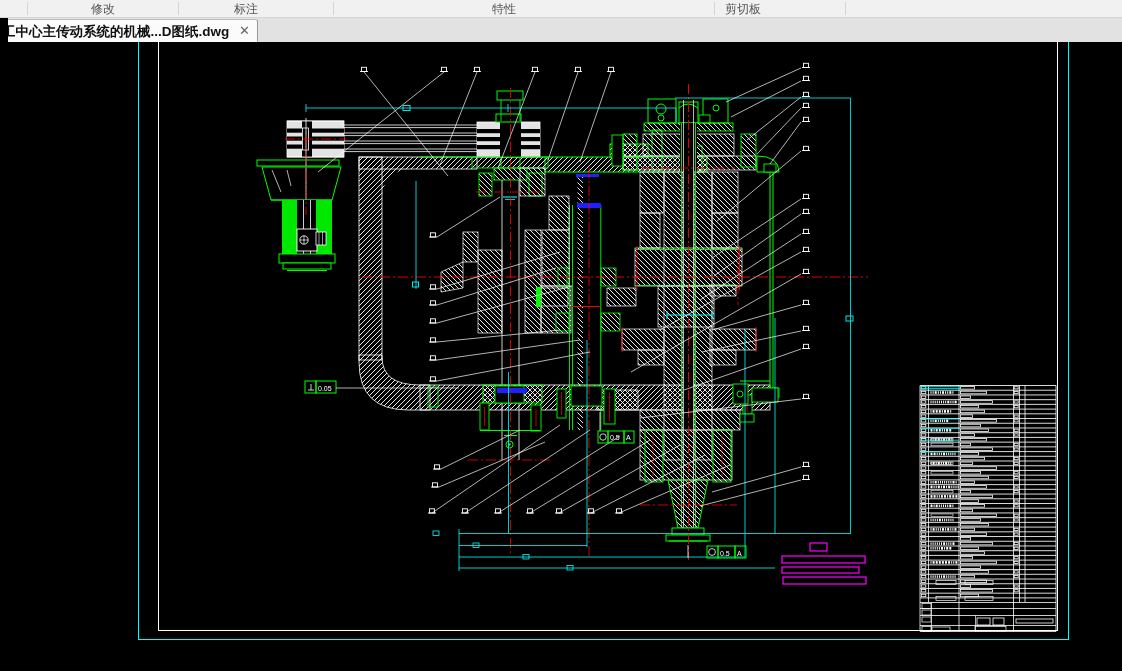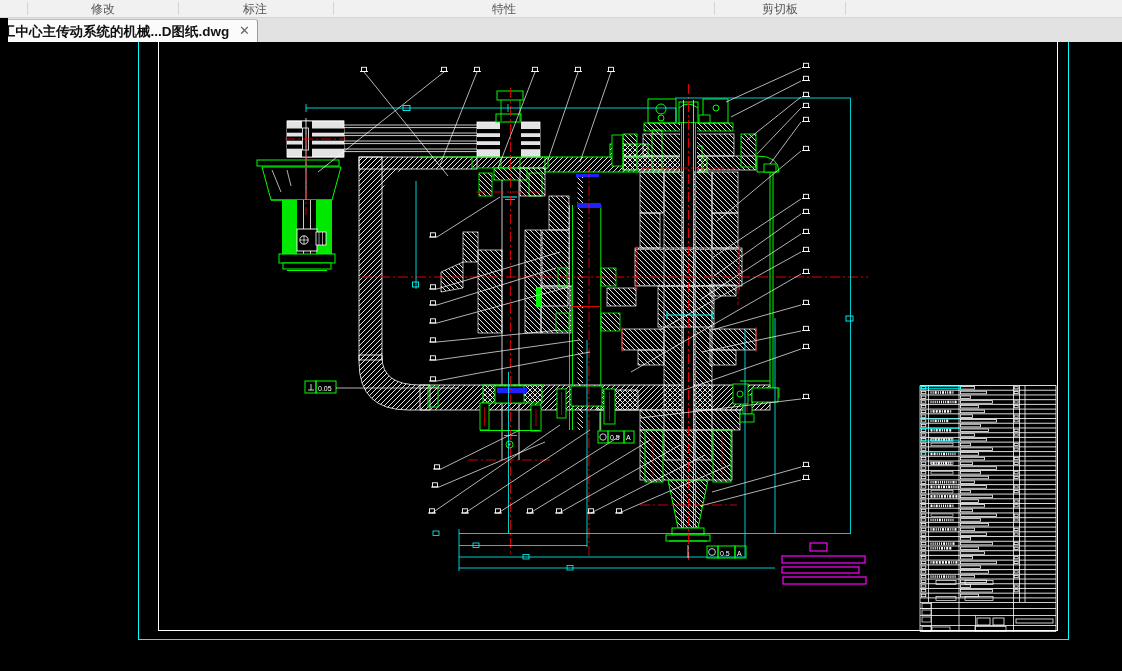--- a/index.html
+++ b/index.html
@@ -12,23 +12,23 @@
 #canvas{position:absolute;left:0;top:42px;width:1122px;height:629px;background:#000;overflow:hidden;}
 </style></head>
 <body>
 <div id="ribbon">
  <div class="sep" style="left:27px"></div>
     <div class="sep" style="left:178px"></div>
  <div class="sep" style="left:333px"></div>
     <div class="sep" style="left:714px"></div>
  <div class="sep" style="left:845px"></div>
  <span class="rl" style="left:103px">修改</span>
-    <span class="rl" style="left:255px">标注</span>
+    <span class="rl" style="left:246px">标注</span>
  <span class="rl" style="left:504px">特性</span>
-    <span class="rl" style="left:780px">剪切板</span>
+    <span class="rl" style="left:743px">剪切板</span>
 </div>
 <div id="tabbar">
     <div id="tab">
       <span class="fn">工中心主传动系统的机械...D图纸.dwg</span>
       <span class="x">✕</span>
     </div>
   </div>
 <div id="canvas">
 <svg width="1122" height="629" viewBox="0 42 1122 629">
 <defs>

